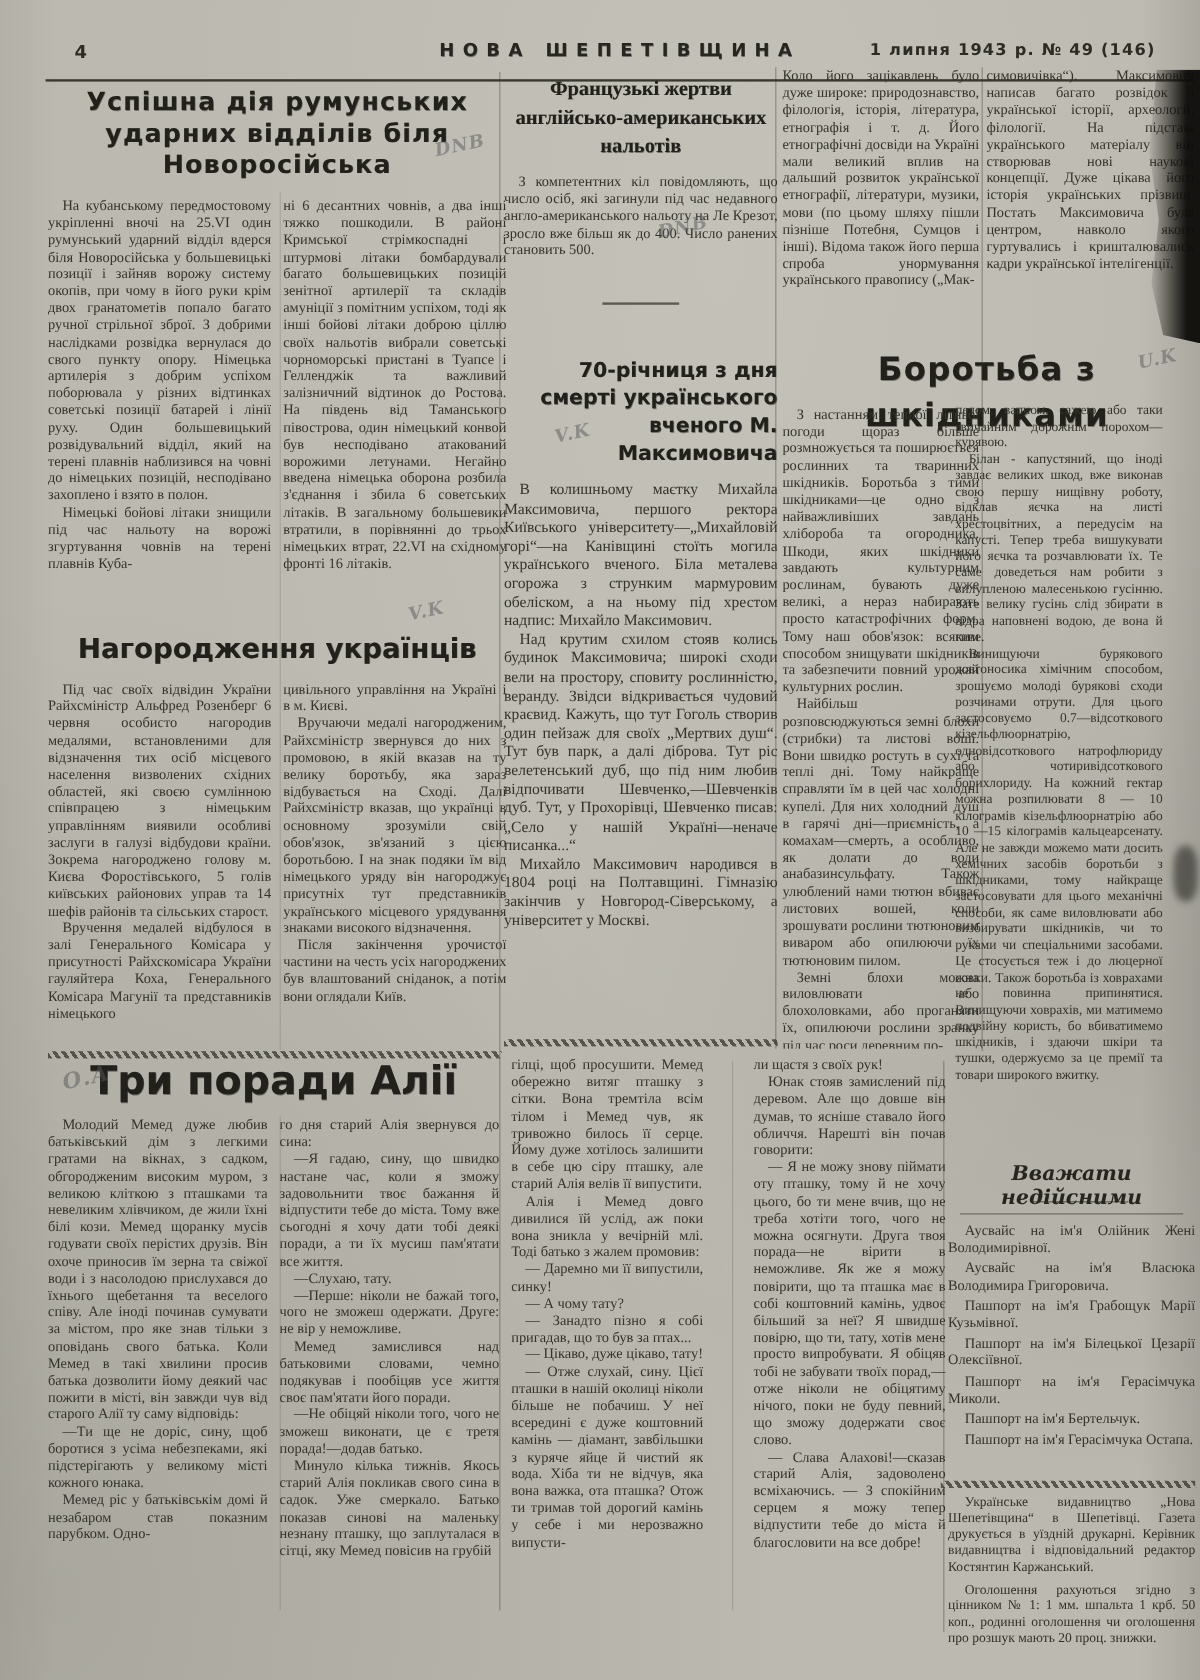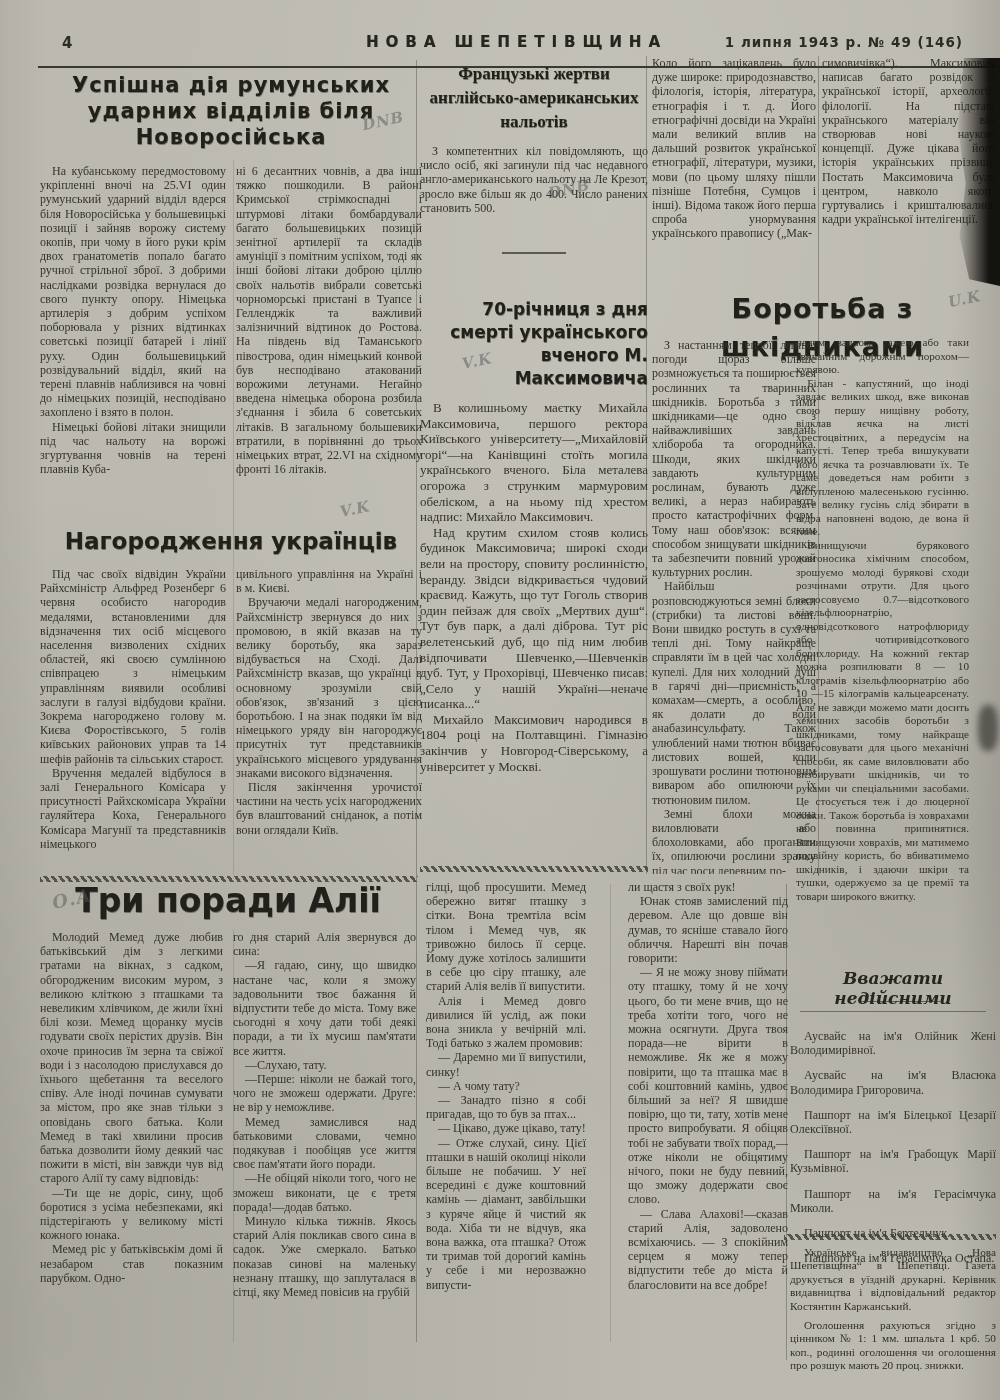--- a/index.html
+++ b/index.html
@@ -41,21 +41,21 @@
   .end-line{height:0;border-top:1.5px solid #3a3930;width:80px;margin:2px auto 0;opacity:0.7;}
   
   .pencil{font:italic 700 15px "DejaVu Serif",serif;color:rgba(88,88,92,0.5);
     transform:rotate(-12deg);letter-spacing:1px;}
   
   .ink-blot-right{right:0;top:58px;width:44px;height:228px;
     background:linear-gradient(90deg, transparent, rgba(25,22,18,0.45) 35%, rgba(12,11,9,0.95) 75%);
     clip-path:polygon(18% 0,100% 0,100% 100%,30% 97%,8% 78%,22% 55%,4% 30%);}
   .smudge{right:2px;top:705px;width:20px;height:46px;background:rgba(30,28,24,0.55);
     filter:blur(3px);border-radius:40%;}
-  .invalid-item{text-indent:14px;margin:11px 0 3px 0;}
+  .invalid-item{text-indent:14px;margin:0 0 3px 0;}
   .imprint p{margin:0 0 6px 0;text-indent:14px;}
   .it-head{font:italic 700 17px "DejaVu Serif",serif;color:#26251f;text-align:center;
     border-bottom:1px solid rgba(58,57,46,0.55);padding-bottom:3px;margin:0 10px 6px 10px;}
 </style>
 </head>
 <body>
 
 <div id="page">
 
   <div class="abs masthead">
@@ -141,22 +141,22 @@
  — Я не можу знову піймати оту пташку, тому й не хочу цього, бо ти мене вчив, що не треба хотіти того, чого не можна осягнути. Друга твоя порада—не вірити в неможливе. Як же я можу повірити, що та пташка має в собі коштовний камінь, удвоє більший за неї? Я швидше повірю, що ти, тату, хотів мене просто випробувати. Я обіцяв тобі не забувати твоїх порад,—отже ніколи не обіцятиму нічого, поки не буду певний, що зможу додержати своє слово.
  — Слава Алахові!—сказав старий Алія, задоволено всміхаючись. — З спокійним серцем я можу тепер відпустити тебе до міста й благословити на все добре!</div>
     </div>
   </div>
 
   <div class="abs" style="left:790px;top:968px;width:206px;height:222px;">
     <h4 class="it-head">Вважати недійсними</h4>
     <div class="body" style="white-space:normal;">
       <p class="invalid-item">Аусвайс на ім'я Олійник Жені Володимирівної.</p>
       <p class="invalid-item">Аусвайс на ім'я Власюка Володимира Григоровича.</p>
+      <p class="invalid-item">Пашпорт на ім'я Грабощук Марії Кузьмівної.</p>
       <p class="invalid-item">Пашпорт на ім'я Білецької Цезарії Олексіївної.</p>
-      <p class="invalid-item">Пашпорт на ім'я Грабощук Марії Кузьмівної.</p>
       <p class="invalid-item">Пашпорт на ім'я Герасімчука Миколи.</p>
       <p class="invalid-item">Пашпорт на ім'я Бертельчук.</p>
       <p class="invalid-item">Пашпорт на ім'я Герасімчука Остапа.</p>
     </div>
   </div>
   <div class="abs hatch" style="left:784px;top:1234px;width:212px;"></div>
 
   <div class="abs imprint" style="left:790px;top:1246px;width:206px;height:140px;font-size:11.3px;line-height:13.4px;text-align:justify;">
     <p>Українське видавництво „Нова Шепетівщина“ в Шепетівці. Газета друкується в уїздній друкарні. Керівник видавництва і відповідальний редактор Костянтин Каржанський.</p>
     <p>Оголошення рахуються згідно з цінником № 1: 1 мм. шпальта 1 крб. 50 коп., родинні оголошення чи оголошення про розшук мають 20 проц. знижки.</p>

